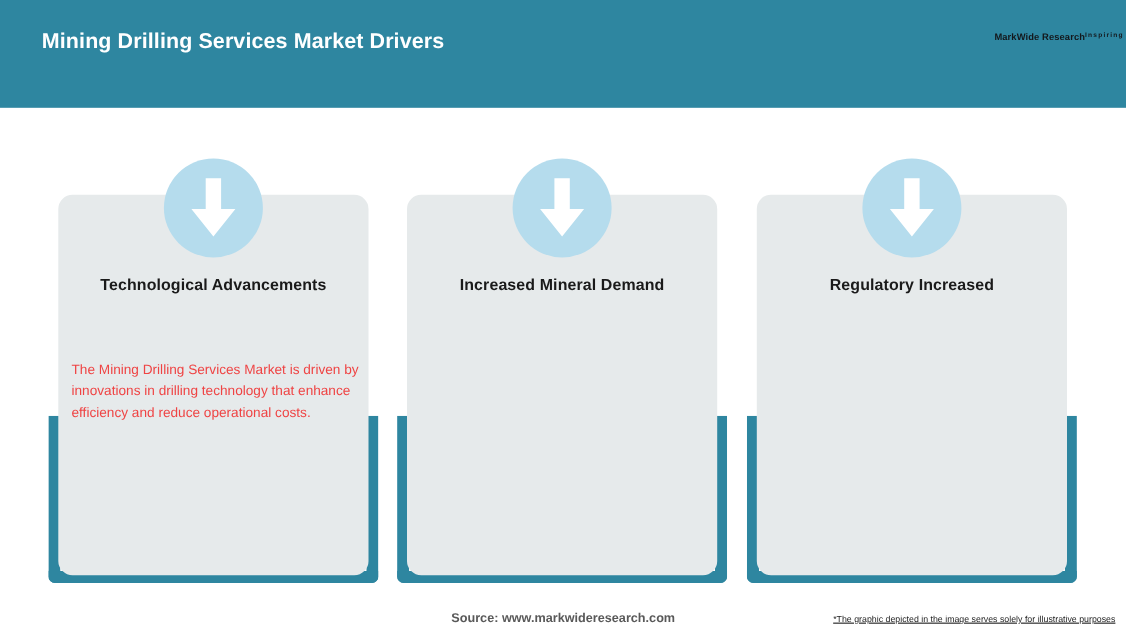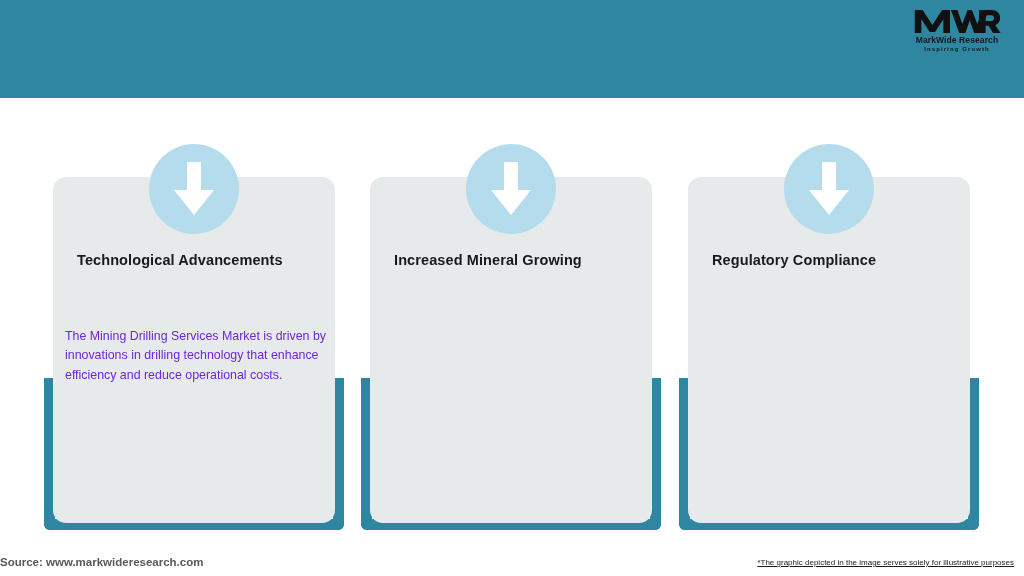--- a/index.html
+++ b/index.html
@@ -38,21 +38,21 @@
   }
 
   
   #brand-logo {
     position: absolute;
     right: 14px;
     top: 7px;
     width: 106px;
     height: 52px;
     display: flex;
-    flex-direction: column;
+    flex-direction: row;
     align-items: center;
     justify-content: flex-start;
   }
 
   #logo-mark {
     width: 88px;
     height: 28px;
     display: block;
   }
 
@@ -133,64 +133,65 @@
     justify-content: center;
   }
 
   .card-icon svg { display: block; }
 
   .card-title {
     position: absolute;
     left: 9px;
     top: 108px;
     width: 282px;
-    text-align: left;
+    text-align: center;
     font-size: 14.5px;
     font-weight: bold;
     color: #1a1a1a;
     letter-spacing: 0.1px;
-    margin-left: 24px;
   }
 
   .card-body {
     position: absolute;
     left: 21px;
     top: 183px;
     width: 262px;
     font-size: 12.4px;
     line-height: 1.57;
-    color: #6d28d9;
+    color: #ef4444;
     text-align: left;
   }
 
   
   #footer-source {
     position: absolute;
     left: 0;
     top: 556px;
     width: 1024px;
+    text-align: center;
     font-size: 11.5px;
     font-weight: bold;
     color: #595959;
   }
 
   #footer-disclaimer {
     position: absolute;
     right: 10px;
     top: 558px;
     font-size: 8px;
     color: #1c1c1c;
     white-space: nowrap;
     text-decoration: underline;
   }
 </style>
 </head>
 <body>
 
 <div id="header-band">
+  <div id="page-title">Mining Drilling Services Market Drivers</div>
 
   <div id="brand-logo">
     <svg id="logo-mark" viewBox="0 0 200 62">
       <path d="M4 58 L4 6 L22 6 L44 40 L66 6 L84 6 L84 58 L69 58 L69 27 L50 56 L38 56 L19 27 L19 58 Z" fill="#111111"></path>
       <path d="M86 6 L101 6 L112 38 L124 6 L134 6 L146 38 L157 6 L172 6 L153 58 L139 58 L129 30 L119 58 L105 58 Z" fill="#111111"></path>
       <path d="M150 58 L150 6 L178 6 C191 6 198 13 198 24 C198 32 194 37 187 40 L199 58 L182 58 L172 42 L165 42 L165 58 Z M165 18 L165 31 L177 31 C182 31 184 28 184 24.5 C184 21 182 18 177 18 Z" fill="#111111"></path>
     </svg>
     <div id="logo-name">MarkWide Research</div>
     <div id="logo-tagline">Inspiring Growth</div>
   </div>
@@ -211,30 +212,30 @@
   </div>
 
   <div class="card-group g1">
     <div class="card-frame"></div>
     <div class="card-panel"></div>
     <div class="card-icon">
       <svg width="46" height="58" viewBox="0 0 46 58">
         <path d="M16 2 L30 2 L30 30 L43 30 L23 55 L3 30 L16 30 Z" fill="#ffffff"></path>
       </svg>
     </div>
-    <div class="card-title">Increased Mineral Growing</div>
+    <div class="card-title">Increased Mineral Demand</div>
   </div>
 
   <div class="card-group g2">
     <div class="card-frame"></div>
     <div class="card-panel"></div>
     <div class="card-icon">
       <svg width="46" height="58" viewBox="0 0 46 58">
         <path d="M16 2 L30 2 L30 30 L43 30 L23 55 L3 30 L16 30 Z" fill="#ffffff"></path>
       </svg>
     </div>
-    <div class="card-title">Regulatory Compliance</div>
+    <div class="card-title">Regulatory Increased</div>
   </div>
 
 </div>
 
 <div id="footer-source">Source: www.markwideresearch.com</div>
 <div id="footer-disclaimer">*The graphic depicted in the image serves solely for illustrative purposes</div>
 
 </body></html>

